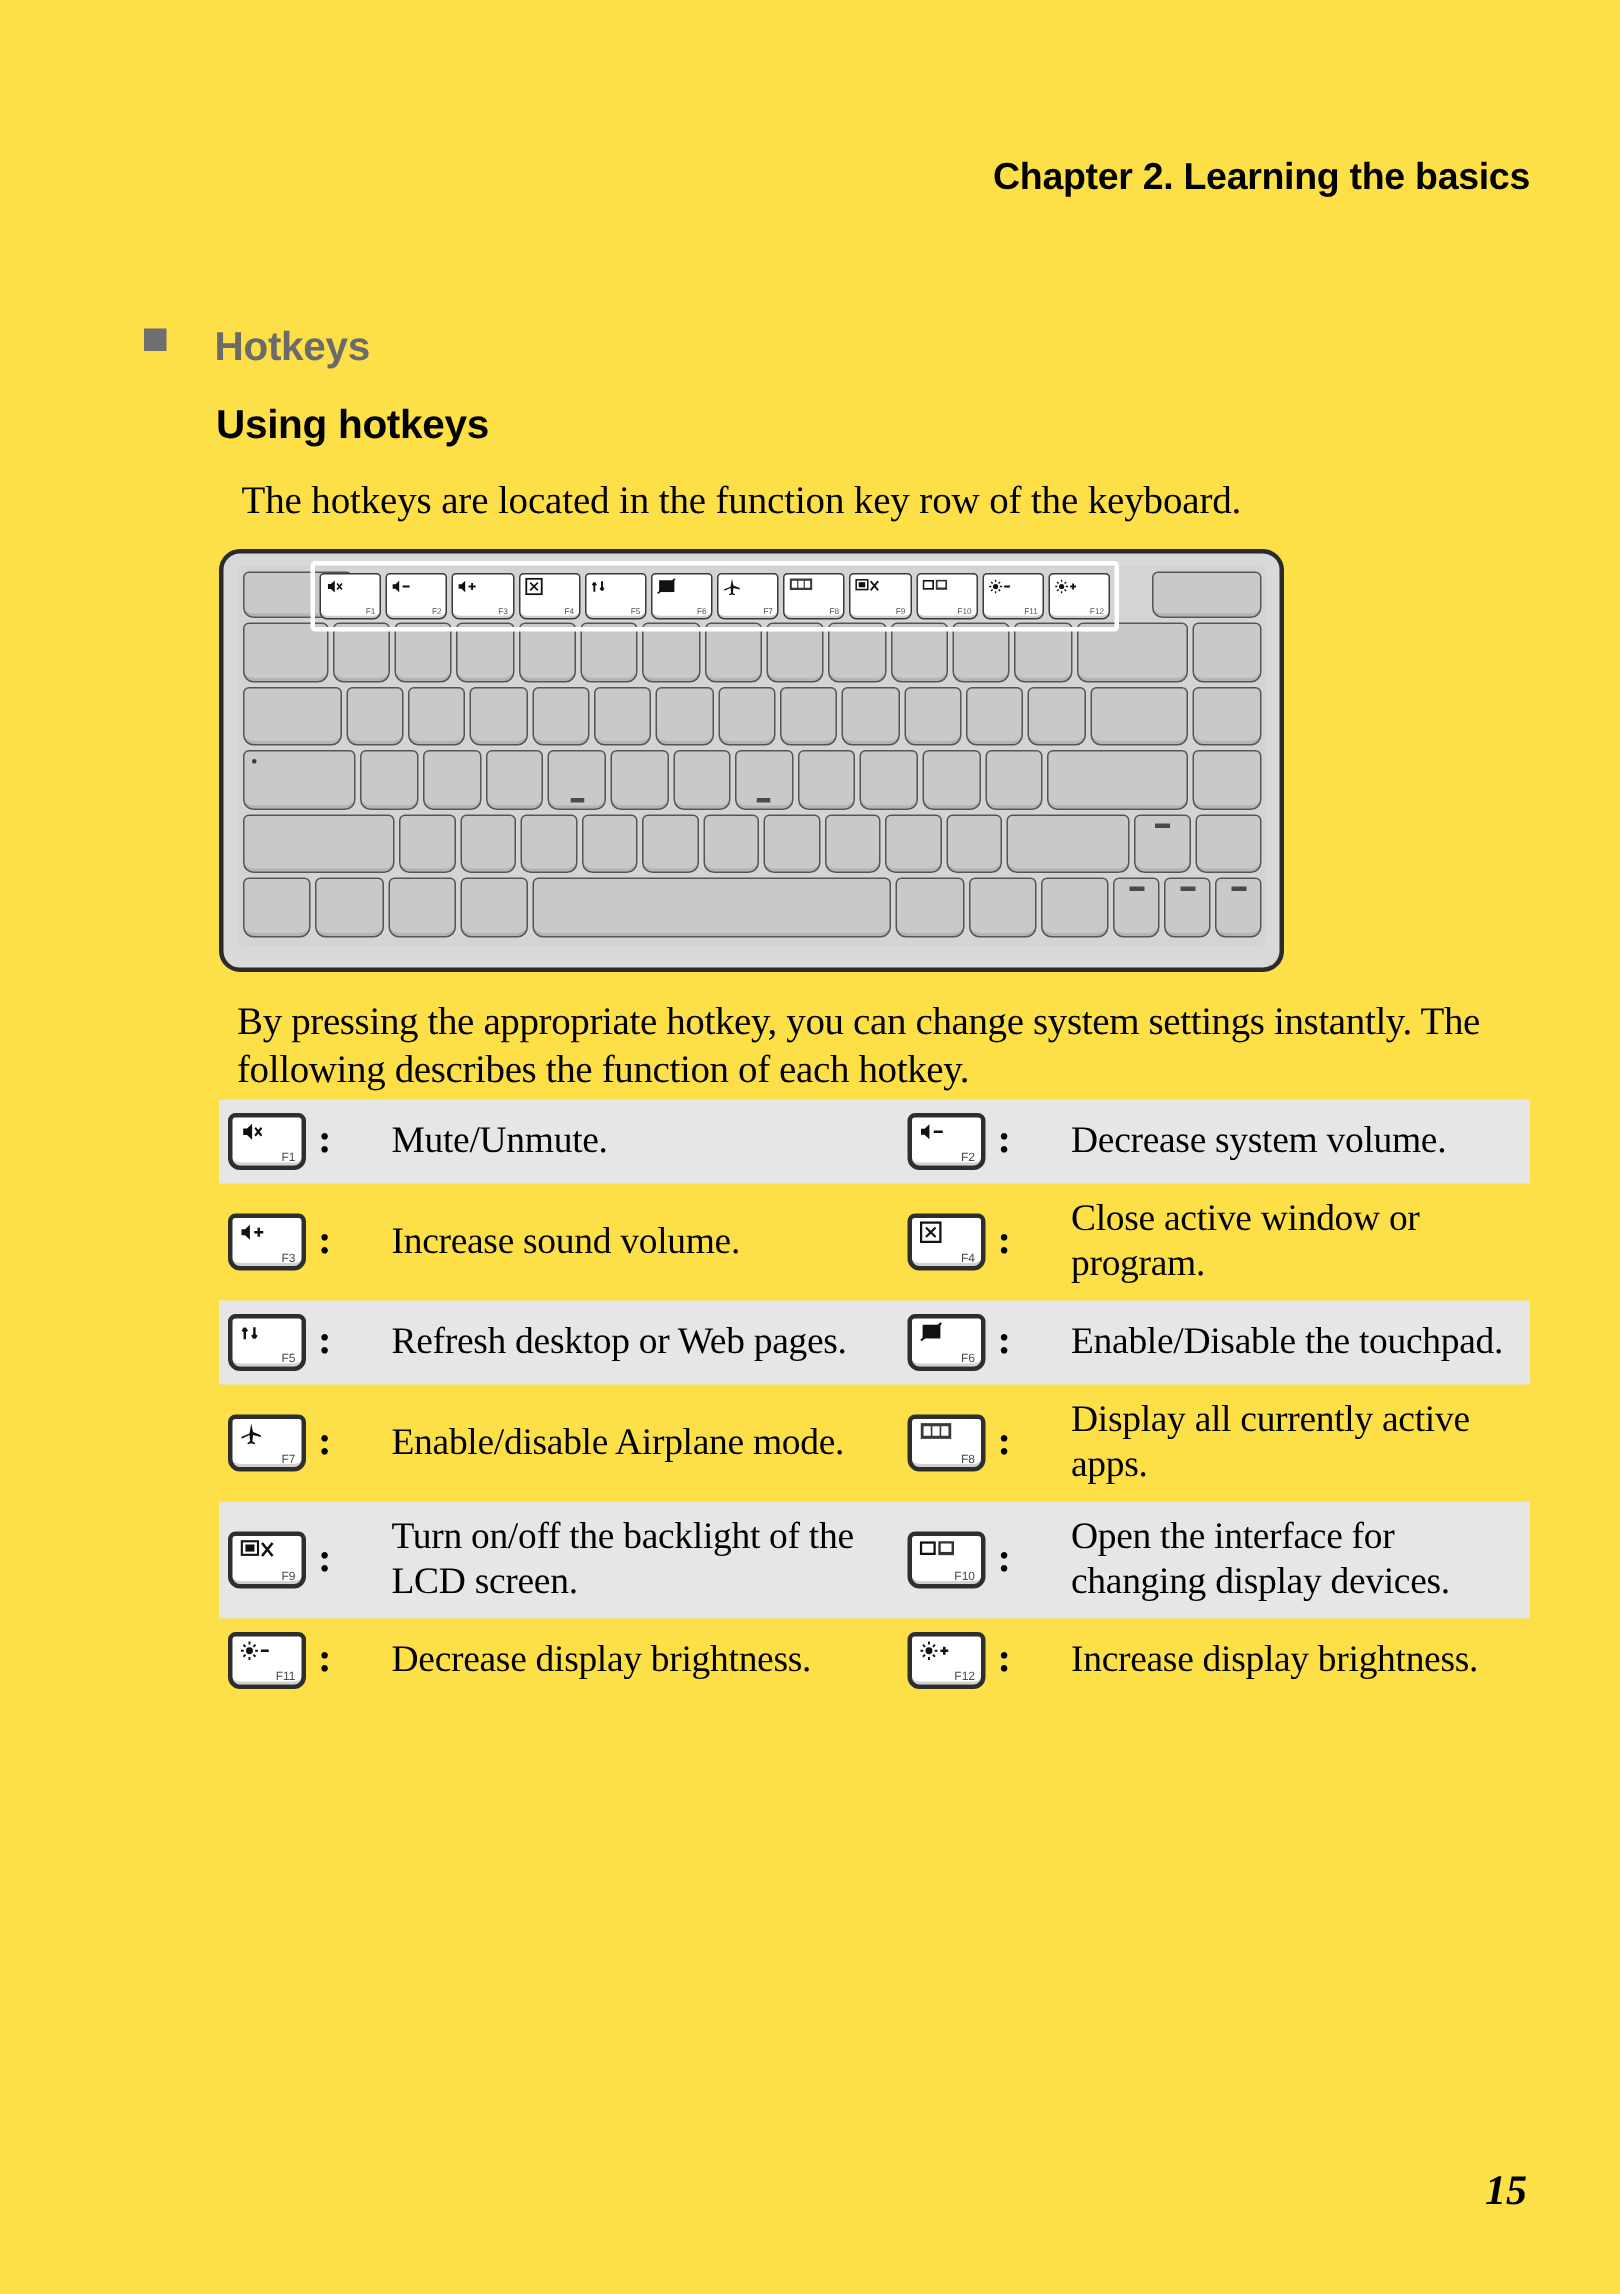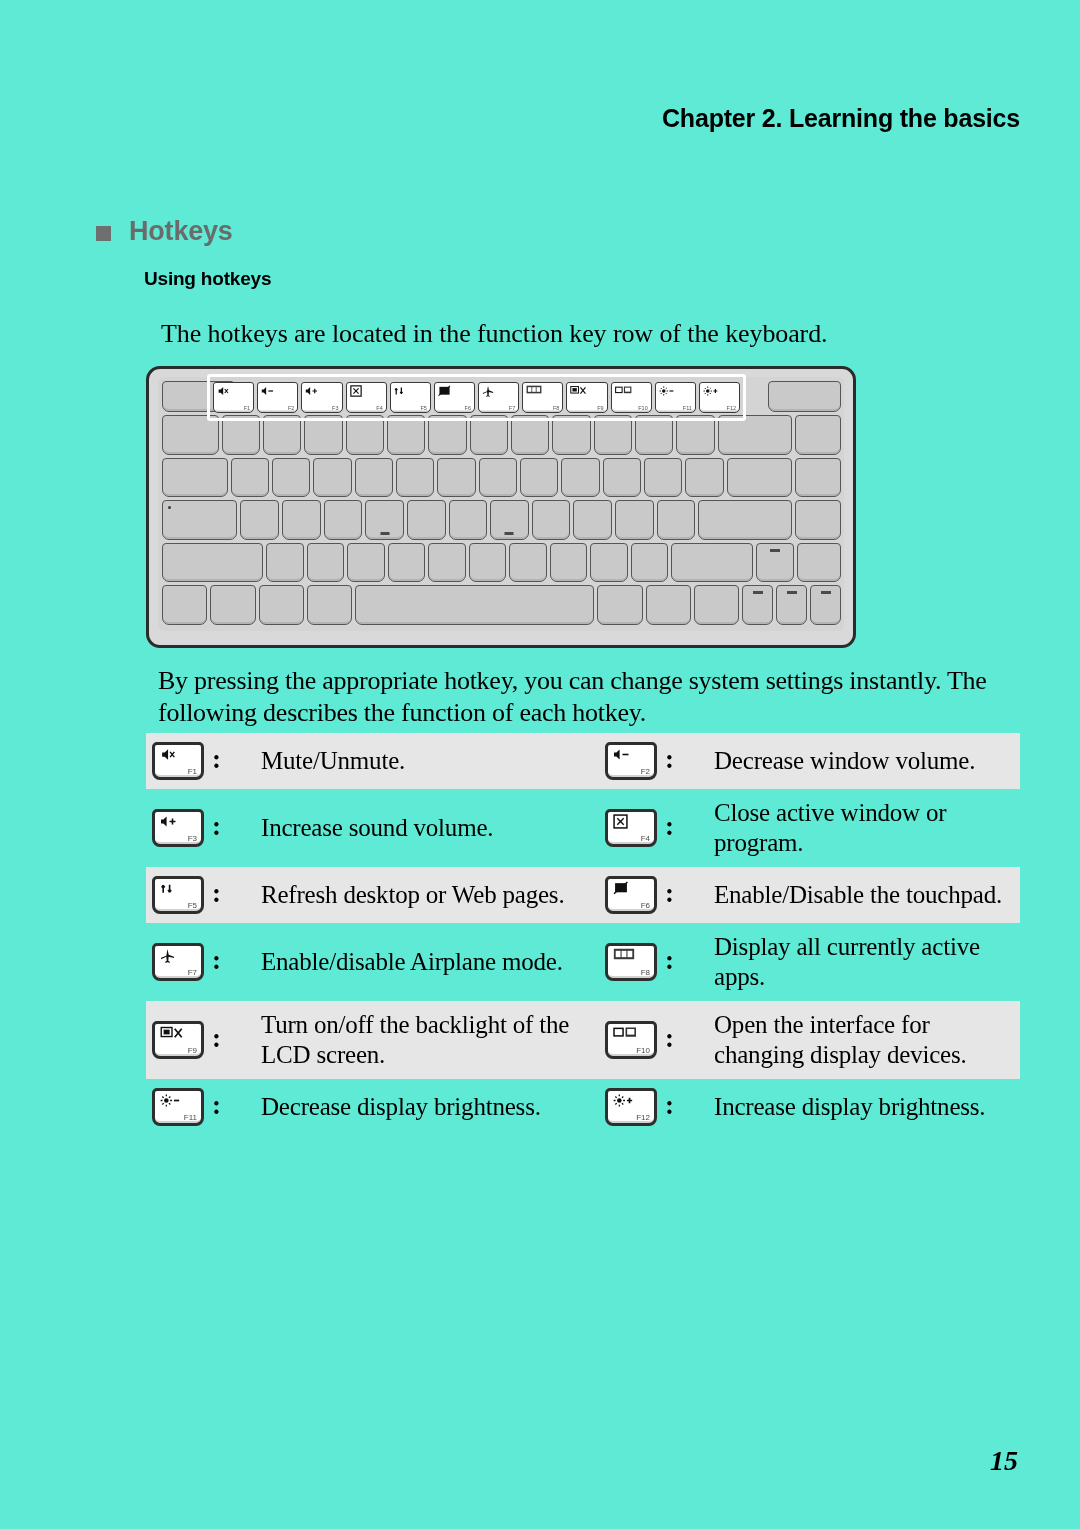--- a/index.html
+++ b/index.html
@@ -13,21 +13,21 @@
     height: 1529px;
     position: relative;
     font-family: "Liberation Serif", serif;
     color: #000000;
     overflow: hidden;
   }
 
   .page {
     position: absolute;
     inset: 0;
-    background: #5eead4;
+    background: #fde047;
   }
 
   
   .running-header {
     position: absolute;
     top: 104px;
     right: 60px;
     font-family: "Liberation Sans", sans-serif;
     font-weight: bold;
     font-size: 25px;
@@ -35,22 +35,22 @@
     color: #000;
     white-space: nowrap;
   }
 
   
   .section-heading {
     position: absolute;
     top: 216px;
     left: 96px;
     display: flex;
-    align-items: center;
-    gap: 18px;
+    align-items: flex-start;
+    gap: 32px;
   }
   .bullet-square {
     width: 15px;
     height: 15px;
     background: #6f6f6f;
     display: block;
     margin-top: 3px;
   }
   .section-heading-text {
     font-family: "Liberation Sans", sans-serif;
@@ -59,21 +59,21 @@
     color: #6b6b6b;
     letter-spacing: -0.2px;
   }
 
   .sub-heading {
     position: absolute;
     top: 268px;
     left: 144px;
     font-family: "Liberation Sans", sans-serif;
     font-weight: bold;
-    font-size: 19px;
+    font-size: 27px;
     color: #000;
     letter-spacing: -0.2px;
   }
 
   .intro-para {
     position: absolute;
     top: 317px;
     left: 146px;
     font-size: 26px;
     line-height: 34px;
@@ -596,21 +596,21 @@
         <span class="keycap">
           <span class="glyph">
             <svg class="ic" width="18" height="15" viewBox="0 0 18 14">
               <path d="M1 5h2.4L6.6 2v10L3.4 9H1z" fill="#111"></path>
               <path d="M9.5 7h6" stroke="#111" stroke-width="1.6"></path>
             </svg>
           </span>
           <span class="fkey">F2</span>
         </span>
         <span class="hk-colon">:</span>
-        <span class="hk-desc">Decrease window volume.</span>
+        <span class="hk-desc">Decrease system volume.</span>
       </div>
     </div>
 
     <div class="hk-row">
       <div class="hk-cell">
         <span class="keycap">
           <span class="glyph">
             <svg class="ic" width="18" height="15" viewBox="0 0 18 14">
               <path d="M1 5h2.4L6.6 2v10L3.4 9H1z" fill="#111"></path>
               <path d="M9.5 7h6M12.5 4v6" stroke="#111" stroke-width="1.6"></path>

